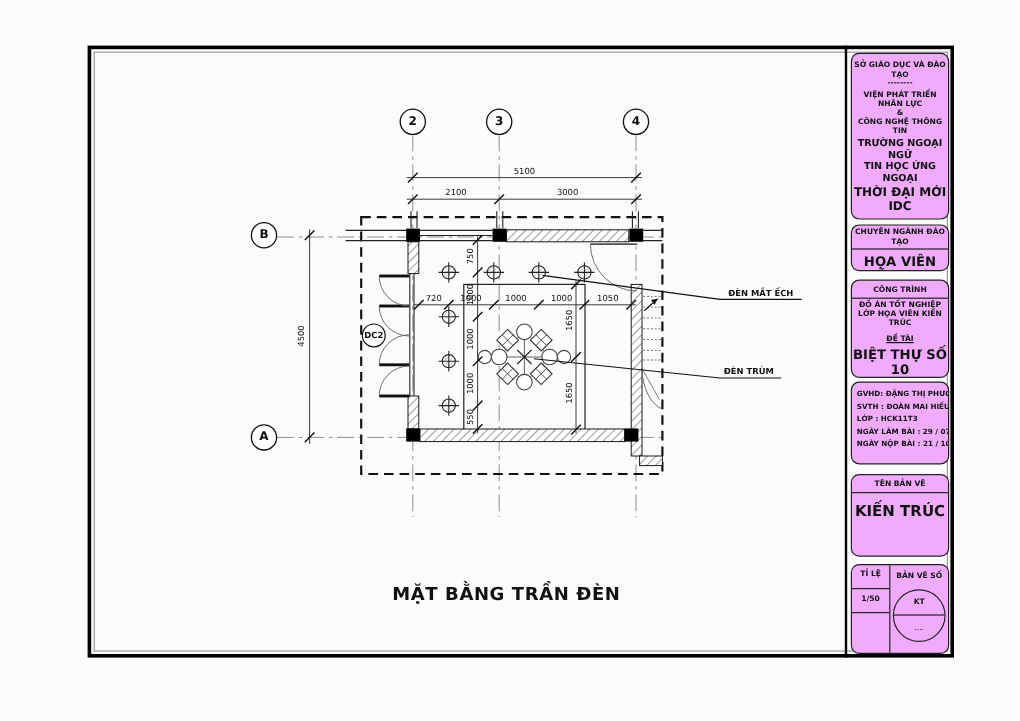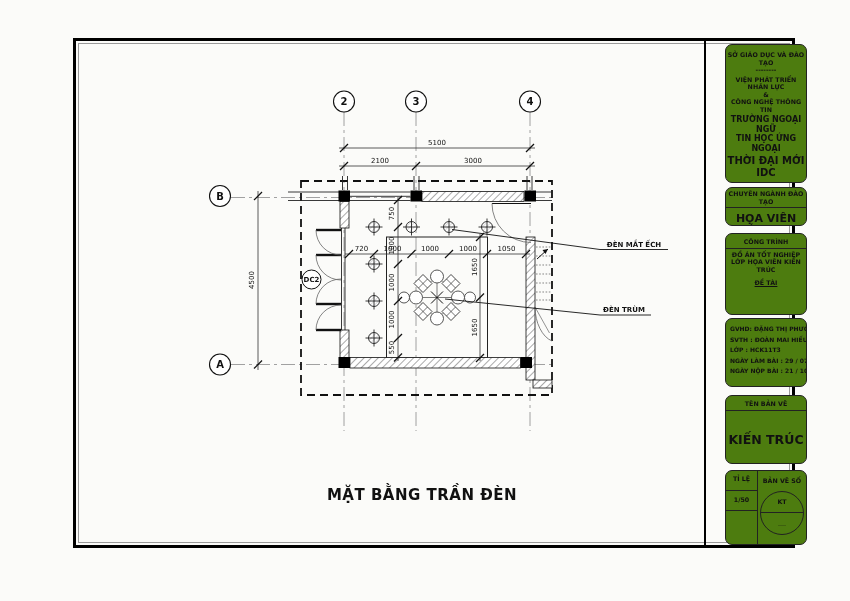--- a/index.html
+++ b/index.html
@@ -16,22 +16,22 @@
   .leadtxt{font-size:7px;font-weight:bold;}
   .dctxt{font-size:7px;font-weight:bold;}
   .plantitle{font-size:15px;font-weight:bold;letter-spacing:.5px;}
 
   .sheet-frame{position:absolute;left:73px;top:38px;width:722px;height:510px;
     border:3px solid #000;box-sizing:border-box;background:transparent;}
   .sheet-frame-inner{position:absolute;left:2px;top:2px;right:2px;bottom:2px;border:1px solid #9a9a9a;}
   .tb-divider{position:absolute;left:704px;top:38px;width:2px;height:510px;background:#000;}
 
   .titleblock{position:absolute;left:709px;top:38px;width:82px;height:510px;font-size:6px;}
-  .tb-box{position:absolute;left:16px;width:82px;border:1px solid #222;border-radius:7px;
-    box-sizing:border-box;background:#4d7c0f;text-align:center;overflow:hidden;}
+  .tb-box{position:absolute;left:0;width:82px;border:1px solid #222;border-radius:7px;
+    box-sizing:border-box;background:#f0abfc;text-align:center;overflow:hidden;}
   .tb-box .hr{border-top:1px solid #222;margin:2px 0;}
   .b{font-weight:bold;}
   .t63{font-size:6.3px;line-height:7.5px;}
   .t8{font-size:8px;line-height:9.5px;}
   .t10{font-size:10px;line-height:12px;}
   .t11{font-size:11px;line-height:13px;}
   .t12{font-size:12.5px;line-height:14px;}
   .rows{ text-align:left;padding:5px 0 0 4px;}
   .rows div{font-size:6px;font-weight:bold;line-height:10.6px;white-space:nowrap;}
   .box6-grid{display:flex;height:100%;}
@@ -306,37 +306,38 @@
 
   <div class="tb-box" style="top:195px;height:82px;">
     <div class="gap4"></div>
     <div class="t63 b">CÔNG TRÌNH</div>
     <div class="hr"></div>
     <div class="t63 b">ĐỒ ÁN TỐT NGHIỆP</div>
     <div class="t63 b">LỚP HỌA VIÊN KIẾN TRÚC</div>
     <div class="gap6"></div>
     <div class="t63 b" style="text-decoration:underline;">ĐỀ TÀI</div>
     <div class="gap2"></div>
+    <div class="t11 b">BIỆT THỰ SỐ 10</div>
   </div>
 
   <div class="tb-box" style="top:280px;height:69px;">
     <div class="rows">
       <div>GVHD: ĐẶNG THỊ PHƯƠNG CHI</div>
       <div>SVTH : ĐOÀN MAI HIẾU</div>
       <div>LỚP    : HCK11T3</div>
       <div>NGÀY LÀM BÀI      : 29 / 07 / 2013</div>
       <div>NGÀY NỘP BÀI      : 21 / 10 / 2013</div>
     </div>
   </div>
 
   <div class="tb-box" style="top:357px;height:69px;">
     <div class="gap4"></div>
     <div class="t63 b">TÊN BẢN VẼ</div>
     <div class="hr"></div>
-    <div class="t12 b" style="padding-top:20px;">KIẾN TRÚC</div>
+    <div class="t12 b" style="padding-top:6px;">KIẾN TRÚC</div>
   </div>
 
   <div class="tb-box" style="top:432px;height:75px;">
     <div class="box6-grid">
       <div class="box6-left">
         <div class="cell1 t63 b">TỈ LỆ</div>
         <div class="cell2 t63 b">1/50</div>
       </div>
       <div class="box6-right">
         <div class="t63 b" style="padding-top:6px;">BẢN VẼ SỐ</div>

